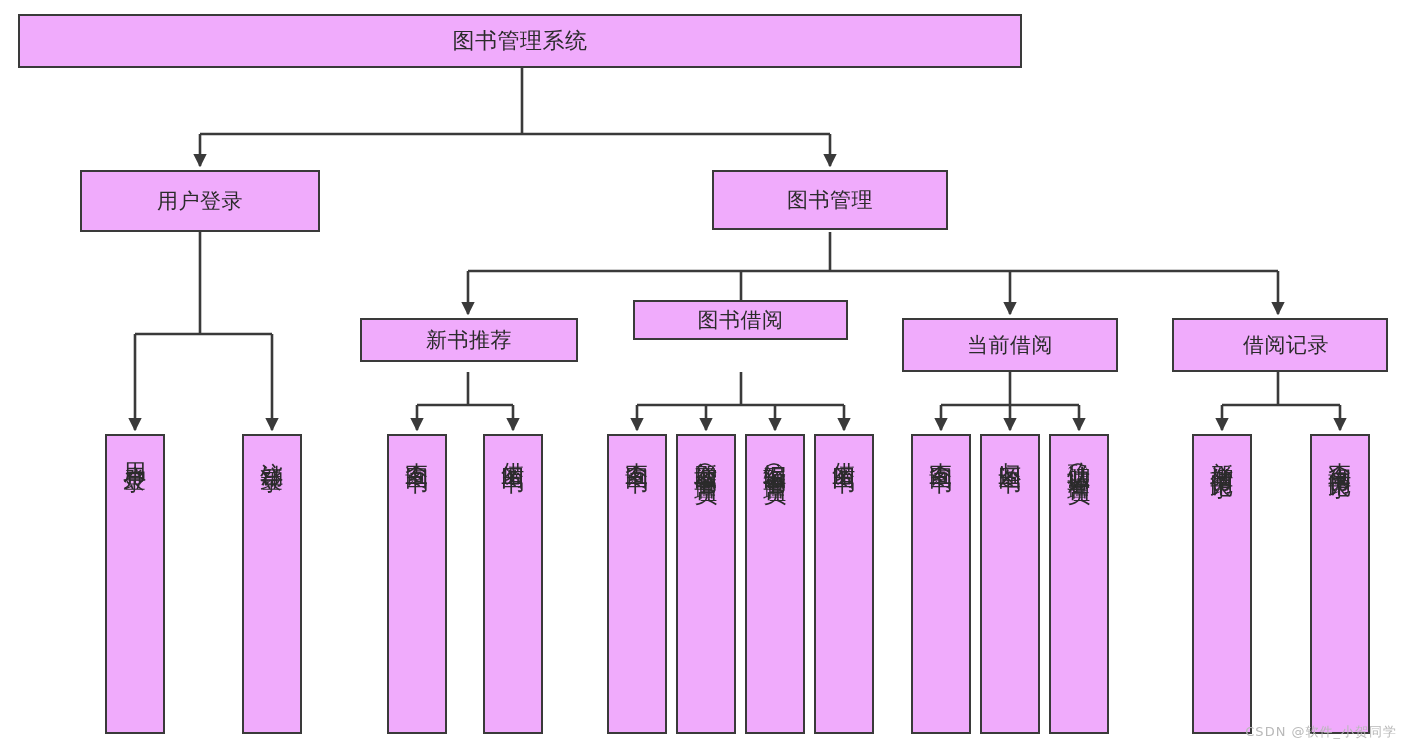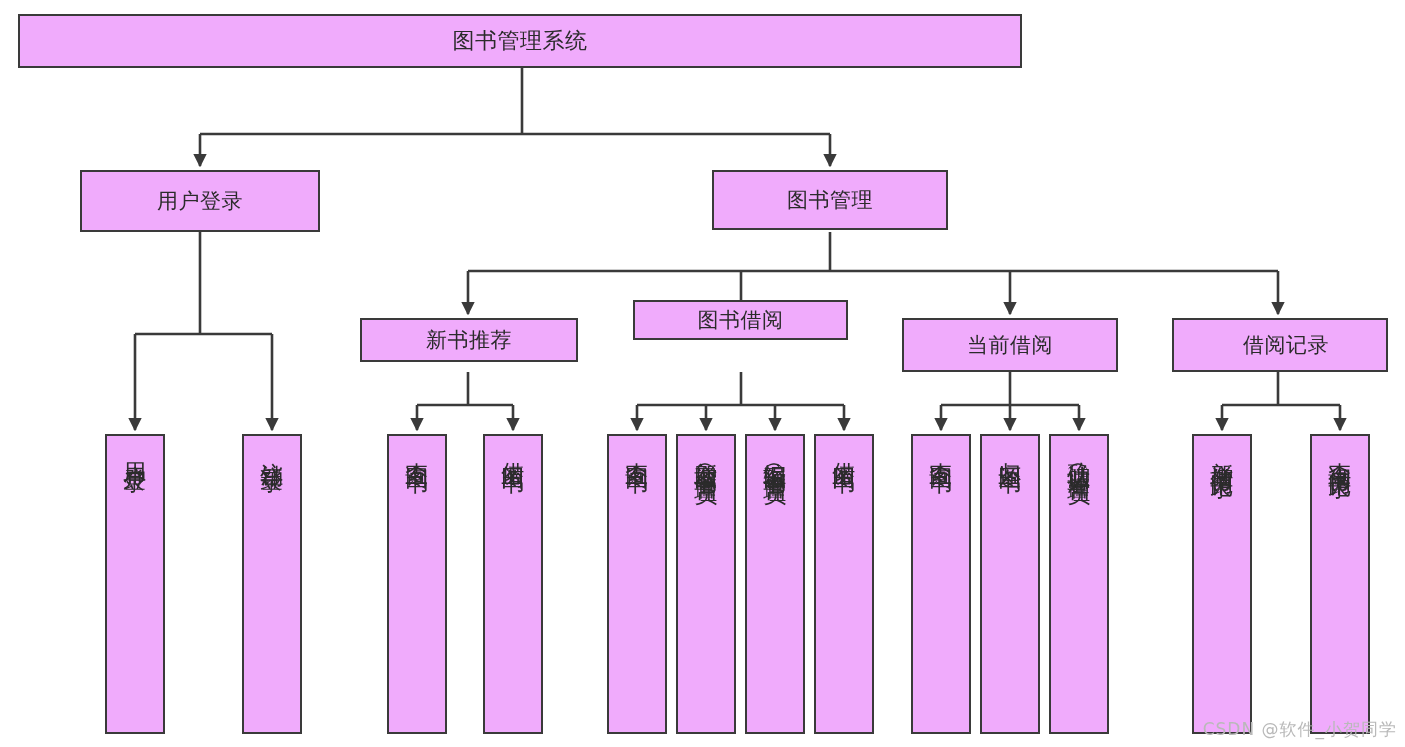--- a/index.html
+++ b/index.html
@@ -56,21 +56,21 @@
     font-size: 23px;
     line-height: 1.06;
     letter-spacing: 3px;
     white-space: nowrap;
     color: #2b2b2b;
   }
   #watermark {
     position: absolute;
     right: 8px;
     bottom: 6px;
-    font-size: 17px;
+    font-size: 13px;
     color: #b9b9b9;
     letter-spacing: 1px;
     white-space: nowrap;
     z-index: 5;
   }
 </style>
 </head>
 <body>
 
 <div id="diagram-root">

